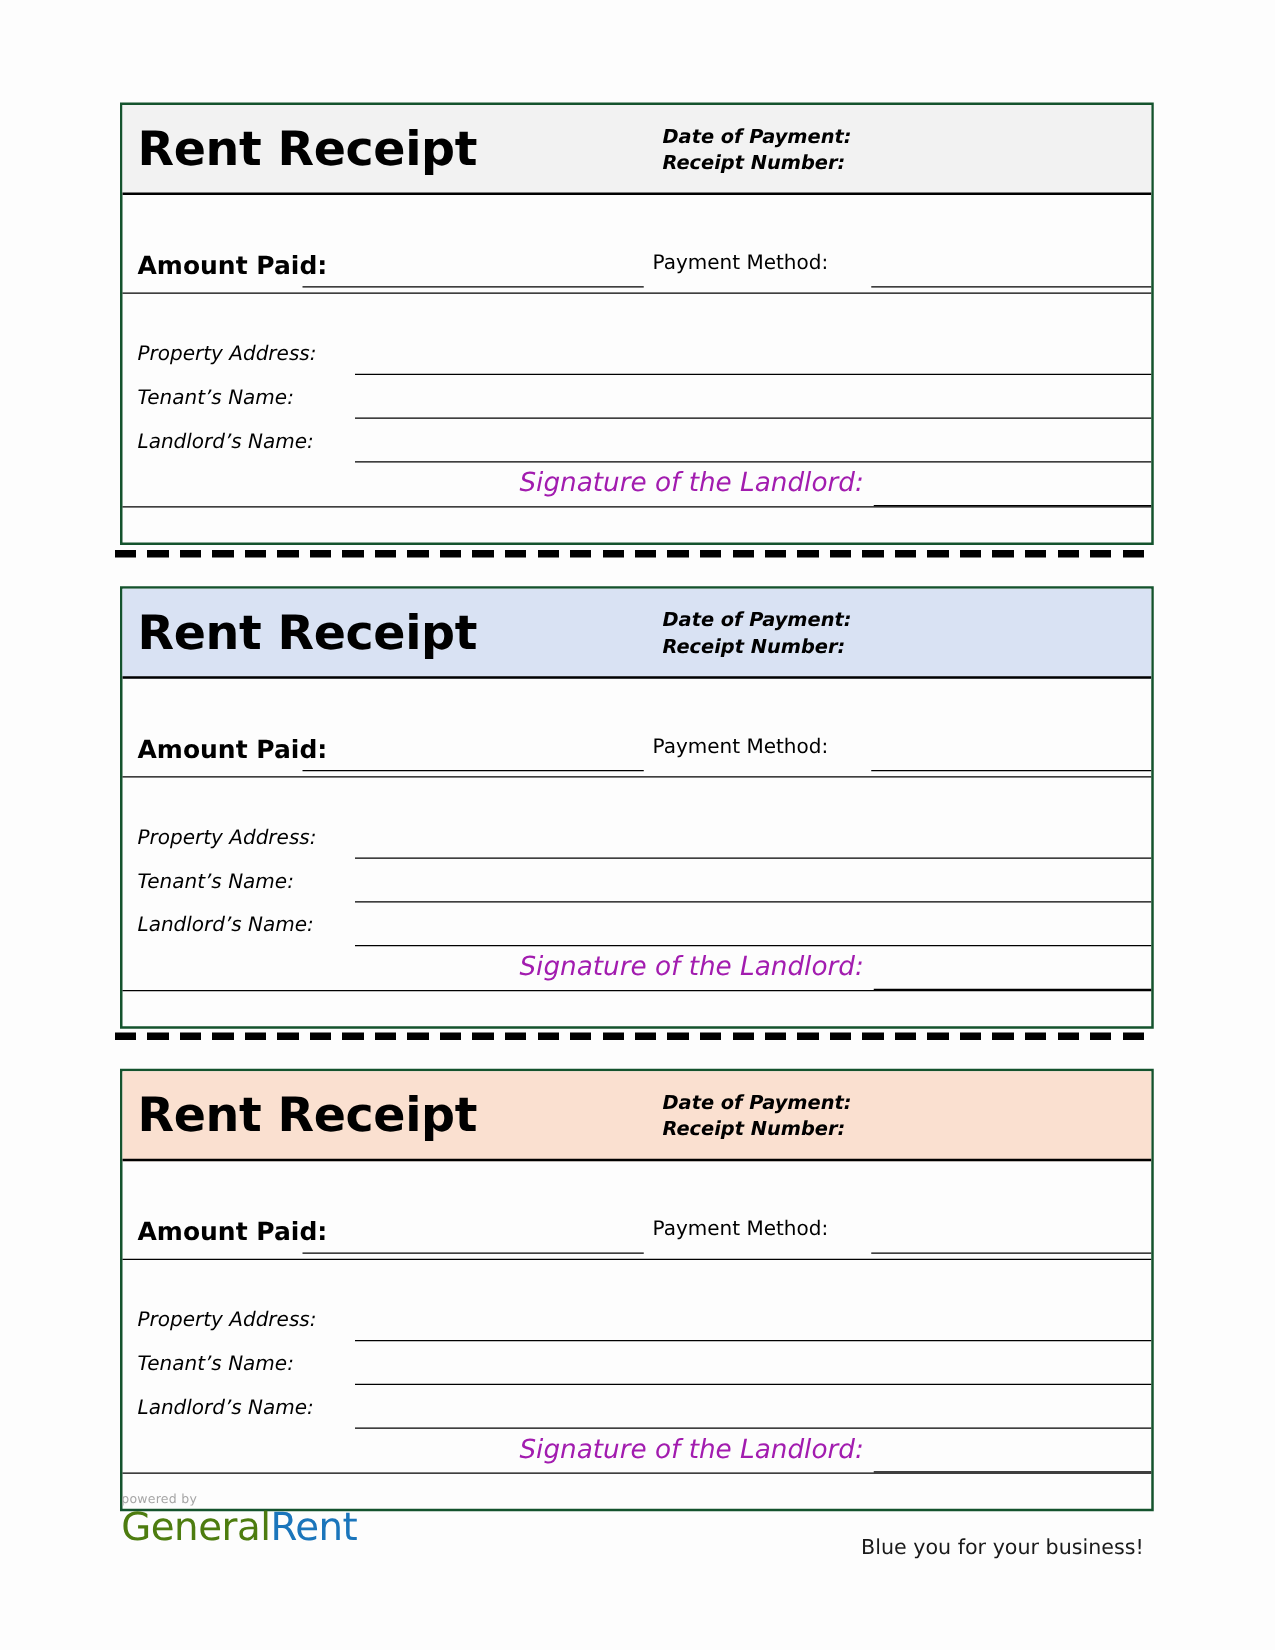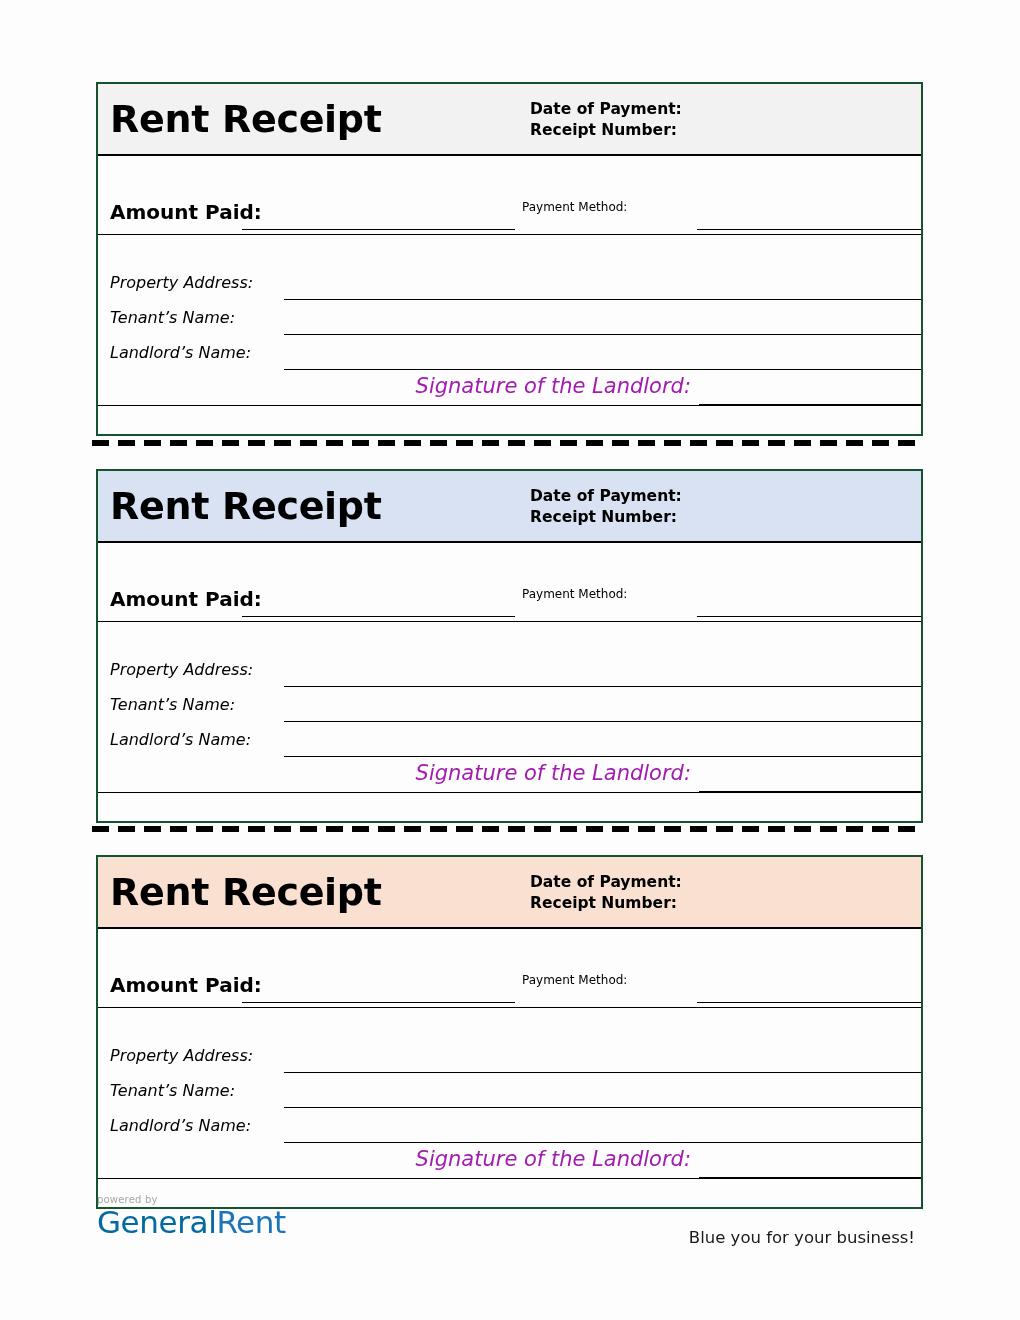--- a/index.html
+++ b/index.html
@@ -60,20 +60,21 @@
     white-space: nowrap;
   }
 
   .rc-hdr-right {
     width: 403px;
     padding-left: 20px;
     display: flex;
     flex-direction: column;
     justify-content: space-between;
     gap: 3px;
+    font-style: italic;
   }
   .rc-hdr-right span {
     font-size: 15.5px;
     font-weight: bold;
     color: #000;
     white-space: nowrap;
   }
 
   
   .row-amount {
@@ -94,21 +95,21 @@
     position: absolute;
     left: 144px;
     top: 73px;
     width: 273px;
     border-bottom: 1.6px solid #000;
   }
   .lbl-method {
     position: absolute;
     left: 424px;
     top: 44px;
-    font-size: 12px;
+    font-size: 16px;
     font-weight: normal;
     color: #000;
     white-space: nowrap;
   }
   .line-method {
     position: absolute;
     left: 599px;
     top: 73px;
     right: 0;
     border-bottom: 1.6px solid #000;
@@ -191,21 +192,21 @@
     color: #a6a6a6;
     line-height: 1.1;
     letter-spacing: 0.2px;
   }
   .brand {
     font-size: 31px;
     line-height: 1.15;
     white-space: nowrap;
     letter-spacing: -0.4px;
   }
-  .brand .b-general { color: #0369a1; }
+  .brand .b-general { color: #4d7c0f; }
   .brand .b-blue { color: #1a75bb; }
 
   .footer-thanks {
     position: absolute;
     right: 105px;
     top: 1228px;
     font-size: 16.5px;
     color: #1a1a1a;
     white-space: nowrap;
   }

